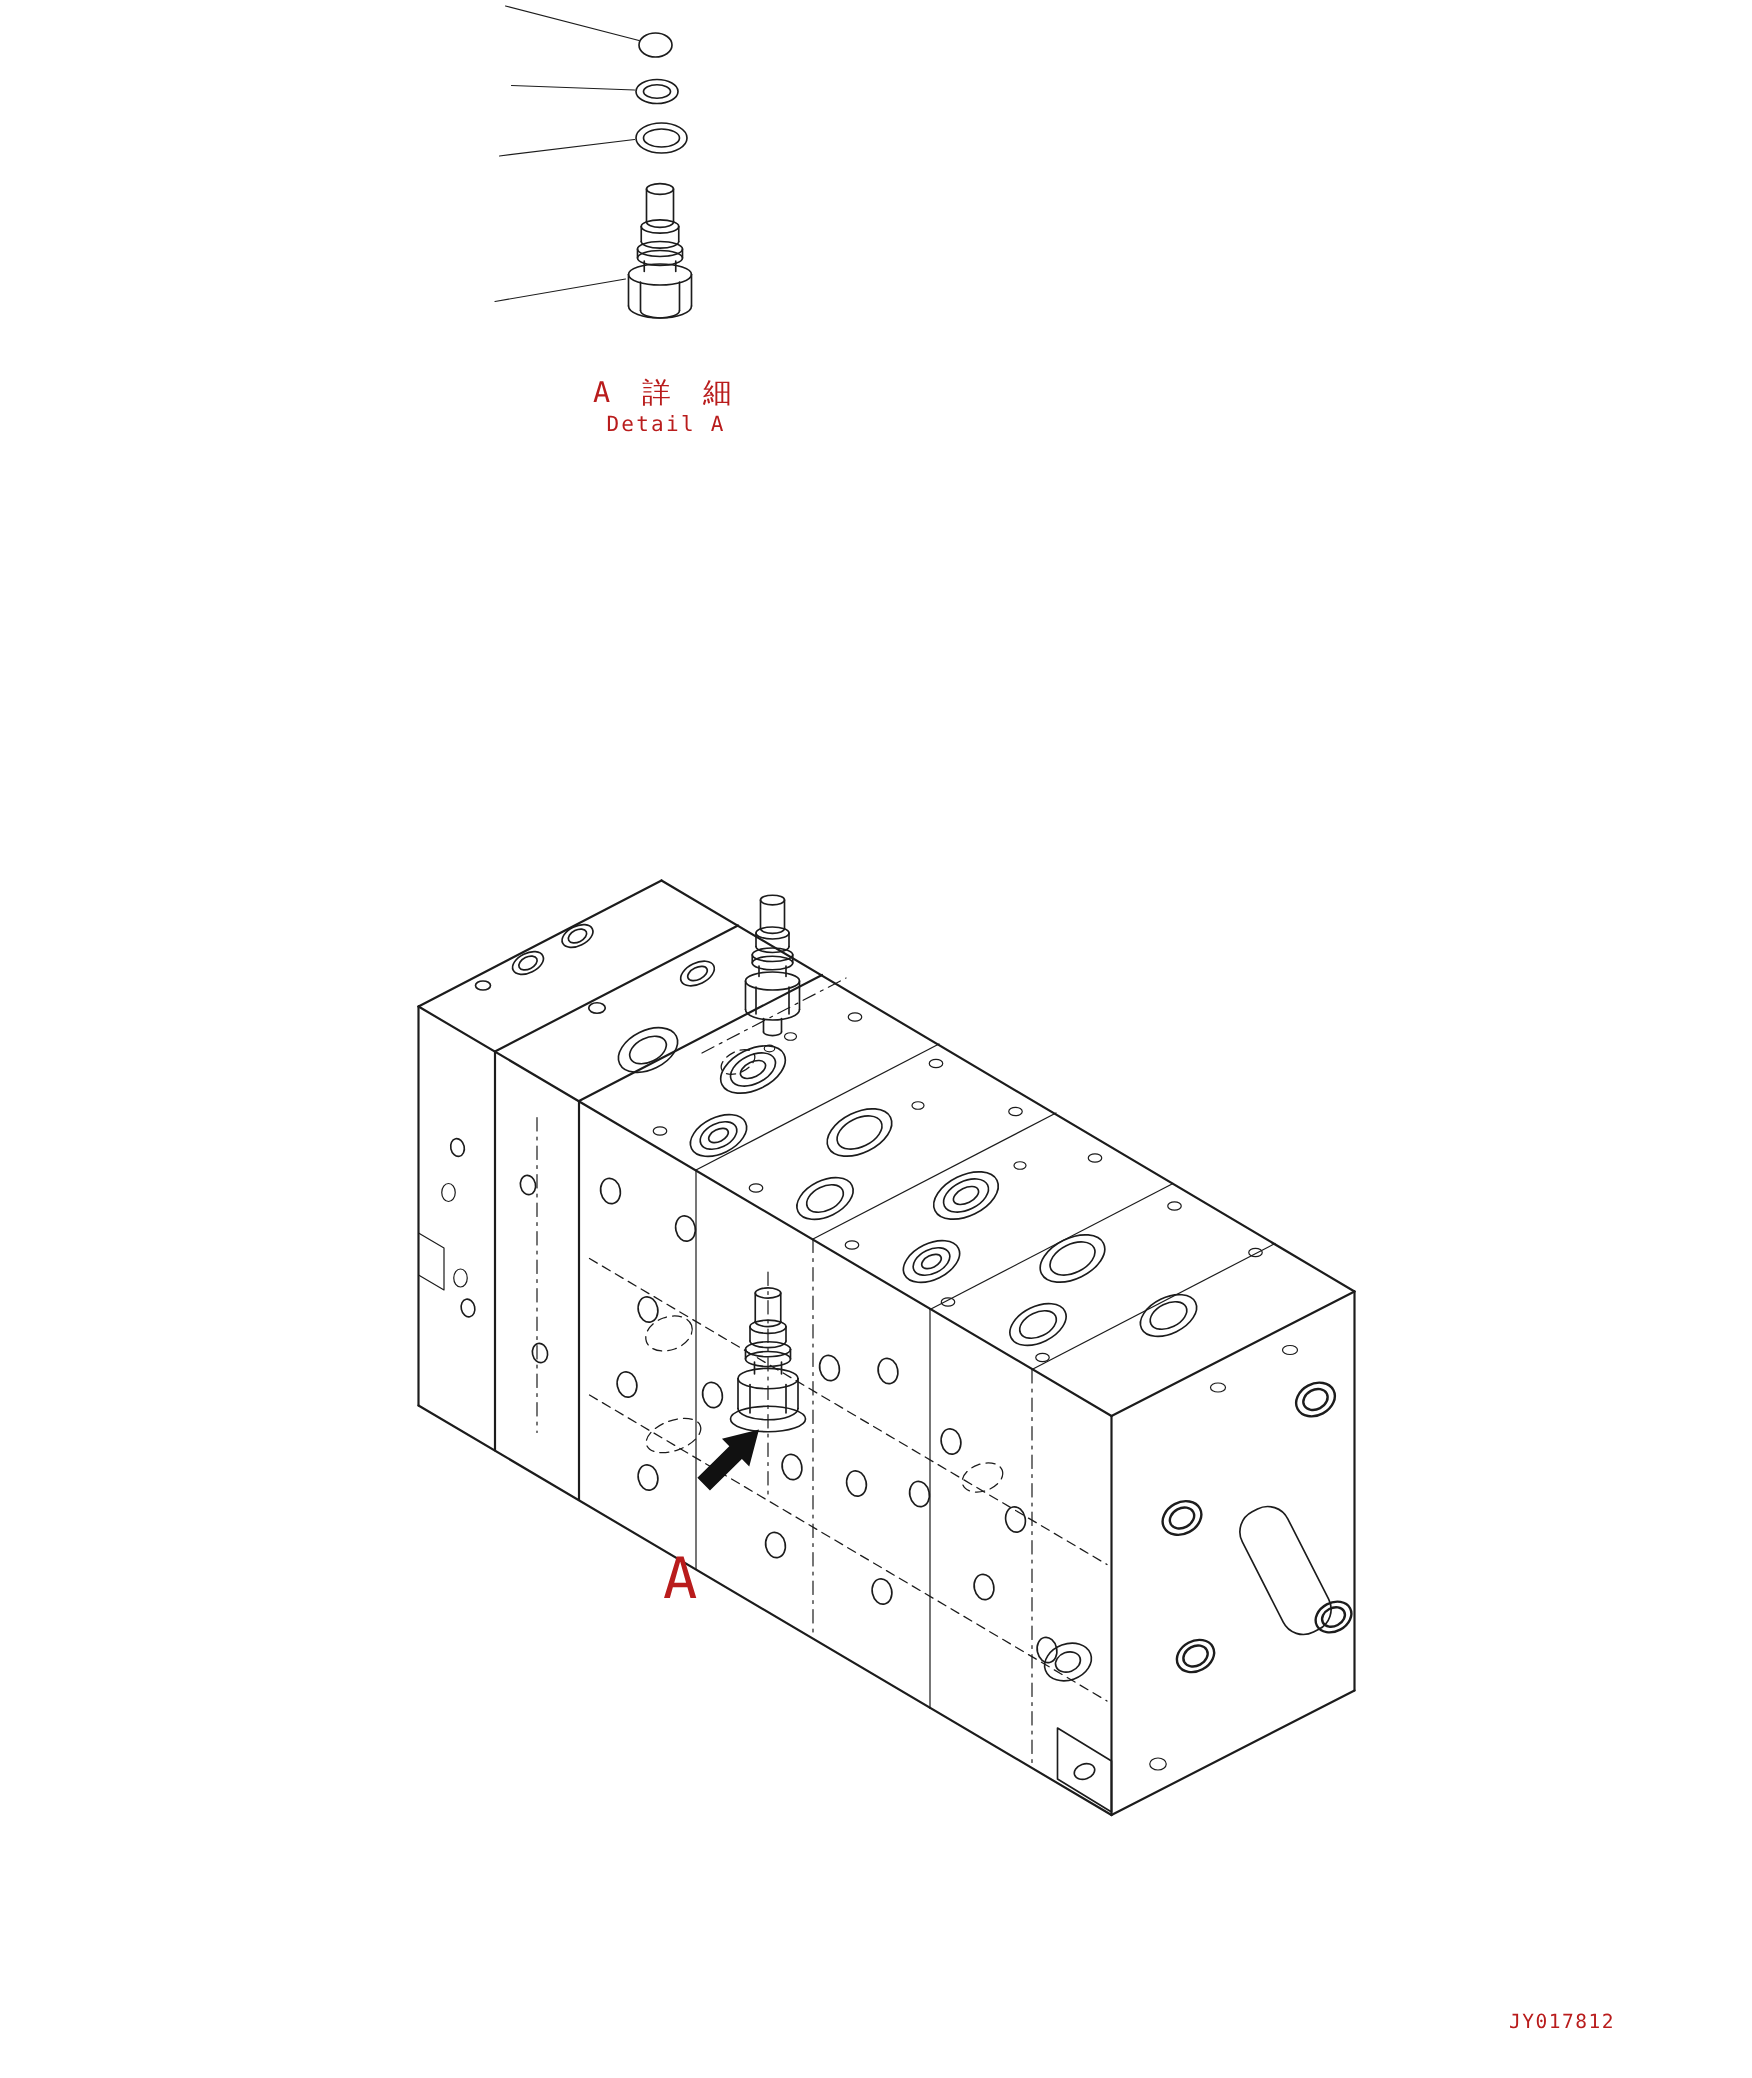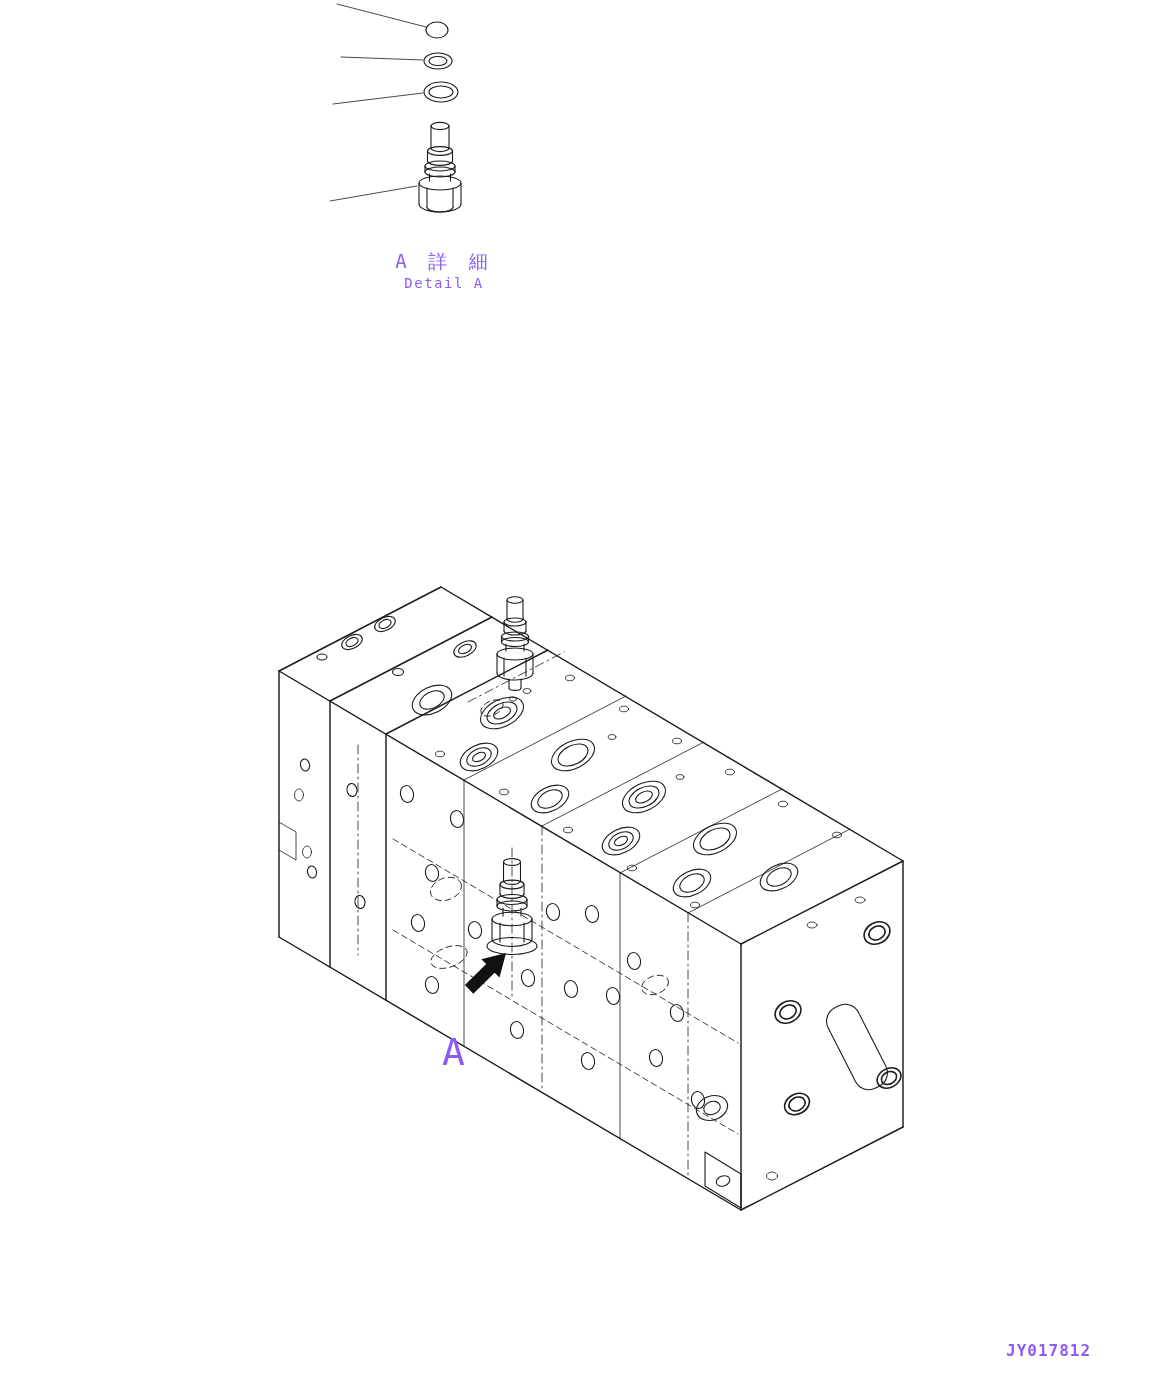--- a/index.html
+++ b/index.html
@@ -1,23 +1,23 @@
 <!DOCTYPE html>
 <html><head>
 <meta charset="utf-8">
 <style>
   html,body{margin:0;padding:0;background:#ffffff;}
   .canvas{position:relative;width:1168px;height:1385px;background:#fff;overflow:hidden;
-          font-family:"DejaVu Sans Mono","DejaVu Sans",sans-serif;color:#8b5cf6;}
+          font-family:"DejaVu Sans Mono","DejaVu Sans",sans-serif;color:#b91c1c;}
   .canvas svg{position:absolute;left:0;top:0;}
   .lbl{position:absolute;white-space:pre;}
   #title-ja{left:444px;top:249px;transform:translateX(-50%);font-size:19px;letter-spacing:5px;}
   #title-en{left:444px;top:275px;transform:translateX(-50%);font-size:14px;letter-spacing:1.5px;}
   #label-a{left:442px;top:1030px;font-size:38px;}
-  #part-no{left:1006px;top:1341px;font-size:16px;letter-spacing:1px;font-weight:bold;}
+  #part-no{left:1006px;top:1341px;font-size:13px;letter-spacing:1px;}
 
   
   .ln{fill:none;stroke:#1c1c1c;stroke-width:1.1;stroke-linecap:round;stroke-linejoin:round;}
   .s-main{stroke-width:1.45;}
   .thin{stroke-width:0.8;}
   .heavy{stroke-width:1.6;}
   .dash{stroke-dasharray:6 4;stroke-width:0.85;}
   .dashdot{stroke-dasharray:9 4 2 4;stroke-width:0.8;}
   .blk{fill:#111111;stroke:none;}
 </style>

